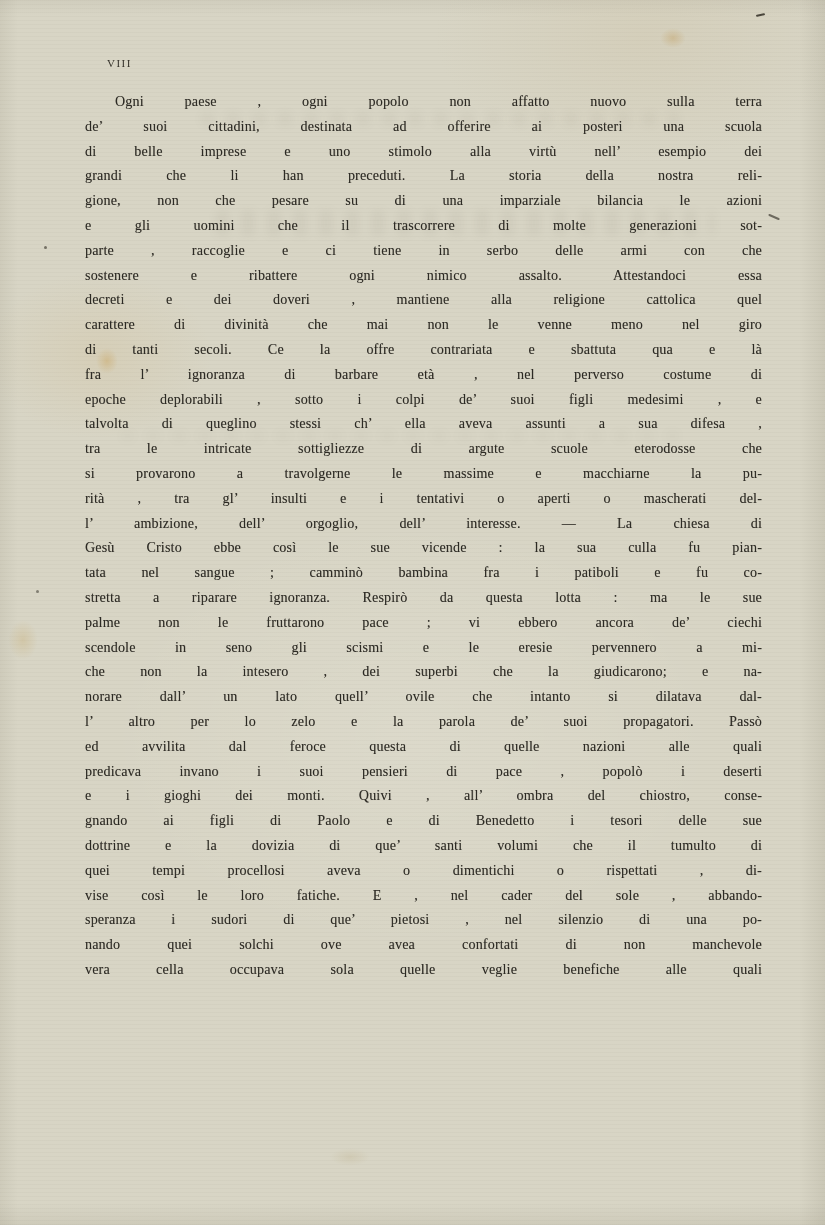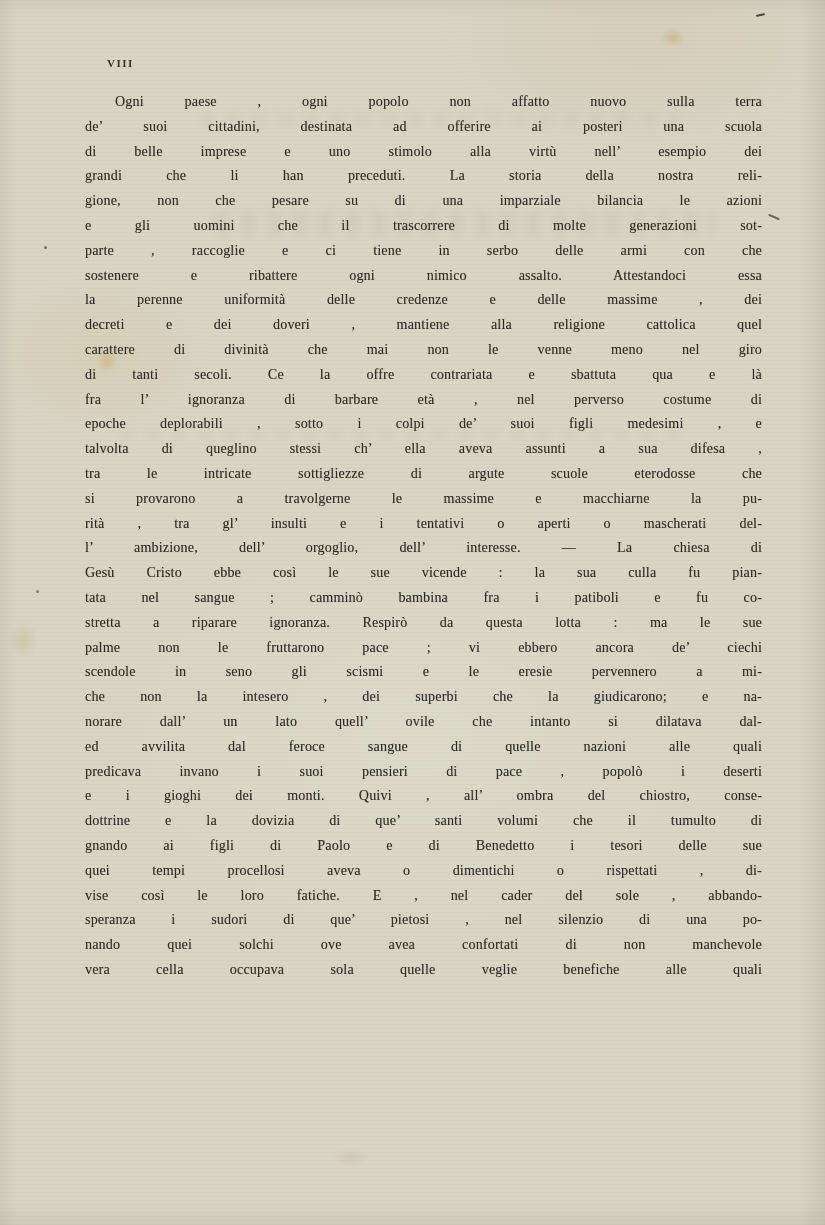--- a/index.html
+++ b/index.html
@@ -21,21 +21,21 @@
     color: #2c2a24;
   }
 
   .page-number {
     position: absolute;
     left: 107px; top: 54px;
     font-size: 15px;
     letter-spacing: 1.5px;
     font-variant: small-caps;
     text-transform: lowercase;
-    font-weight: bold;
+    font-weight: normal;
     color: #35322a;
   }
 
   .paragraph {
     position: absolute;
     left: 85px; top: 90px;
     width: 677px;
     font-size: 14px;
     line-height: 24.8px;
     letter-spacing: 0.2px;
@@ -103,43 +103,43 @@
 
 <div class="paragraph">
     <div class="line indent">Ogni paese , ogni popolo non affatto nuovo sulla terra</div>
     <div class="line">de’ suoi cittadini, destinata ad offerire ai posteri una scuola</div>
     <div class="line">di belle imprese e uno stimolo alla virtù nell’ esempio dei</div>
     <div class="line">grandi che li han preceduti. La storia della nostra reli-</div>
     <div class="line">gione, non che pesare su di una imparziale bilancia le azioni</div>
     <div class="line">e gli uomini che il trascorrere di molte generazioni sot-</div>
     <div class="line">parte , raccoglie e ci tiene in serbo delle armi con che</div>
     <div class="line">sostenere e ribattere ogni nimico assalto. Attestandoci essa</div>
-    <div class="line">la perenne uniformità delle credenze e delle massime , dei</div>
     <div class="line">decreti e dei doveri , mantiene alla religione cattolica quel</div>
     <div class="line">carattere di divinità che mai non le venne meno nel giro</div>
     <div class="line">di tanti secoli. Ce la offre contrariata e sbattuta qua e là</div>
     <div class="line">fra l’ ignoranza di barbare età , nel perverso costume di</div>
     <div class="line">epoche deplorabili , sotto i colpi de’ suoi figli medesimi , e</div>
     <div class="line">talvolta di queglino stessi ch’ ella aveva assunti a sua difesa ,</div>
     <div class="line">tra le intricate sottigliezze di argute scuole eterodosse che</div>
     <div class="line">si provarono a travolgerne le massime e macchiarne la pu-</div>
     <div class="line">rità , tra gl’ insulti e i tentativi o aperti o mascherati del-</div>
     <div class="line">l’ ambizione, dell’ orgoglio, dell’ interesse. — La chiesa di</div>
     <div class="line">Gesù Cristo ebbe così le sue vicende : la sua culla fu pian-</div>
     <div class="line">tata nel sangue ; camminò bambina fra i patiboli e fu co-</div>
     <div class="line">stretta a riparare ignoranza. Respirò da questa lotta : ma le sue</div>
     <div class="line">palme non le fruttarono pace ; vi ebbero ancora de’ ciechi</div>
     <div class="line">scendole in seno gli scismi e le eresie pervennero a mi-</div>
     <div class="line">che non la intesero , dei superbi che la giudicarono; e na-</div>
     <div class="line">norare dall’ un lato quell’ ovile che intanto si dilatava dal-</div>
-    <div class="line">ed avvilita dal feroce sangue di quelle nazioni alle quali</div>
+    <div class="line">l’ altro per lo zelo e la parola de’ suoi propagatori. Passò</div>
+    <div class="line">ed avvilita dal feroce questa di quelle nazioni alle quali</div>
     <div class="line">predicava invano i suoi pensieri di pace , popolò i deserti</div>
     <div class="line">e i gioghi dei monti. Quivi , all’ ombra del chiostro, conse-</div>
+    <div class="line">gnando ai figli di Paolo e di Benedetto i tesori delle sue</div>
     <div class="line">dottrine e la dovizia di que’ santi volumi che il tumulto di</div>
-    <div class="line">gnando ai figli di Paolo e di Benedetto i tesori delle sue</div>
     <div class="line">quei tempi procellosi aveva o dimentichi o rispettati , di-</div>
     <div class="line">vise così le loro fatiche. E , nel cader del sole , abbando-</div>
     <div class="line">speranza i sudori di que’ pietosi , nel silenzio di una po-</div>
     <div class="line">nando quei solchi ove avea confortati di non manchevole</div>
     <div class="line">vera cella occupava sola quelle veglie benefiche alle quali</div>
   </div>
 
 <div class="foxing fx-1"></div>
 <div class="foxing fx-2"></div>
 <div class="foxing fx-3"></div>

